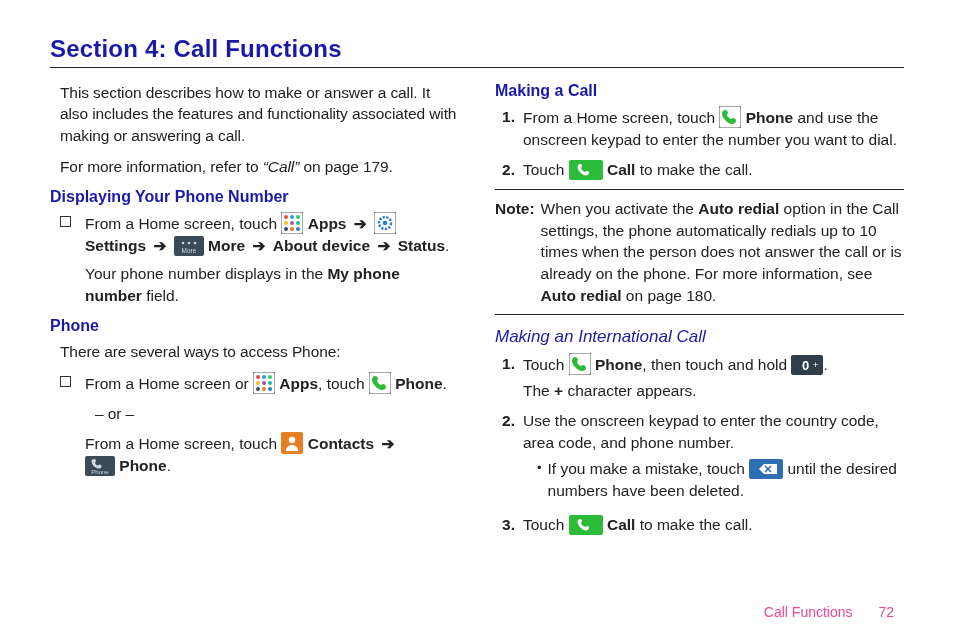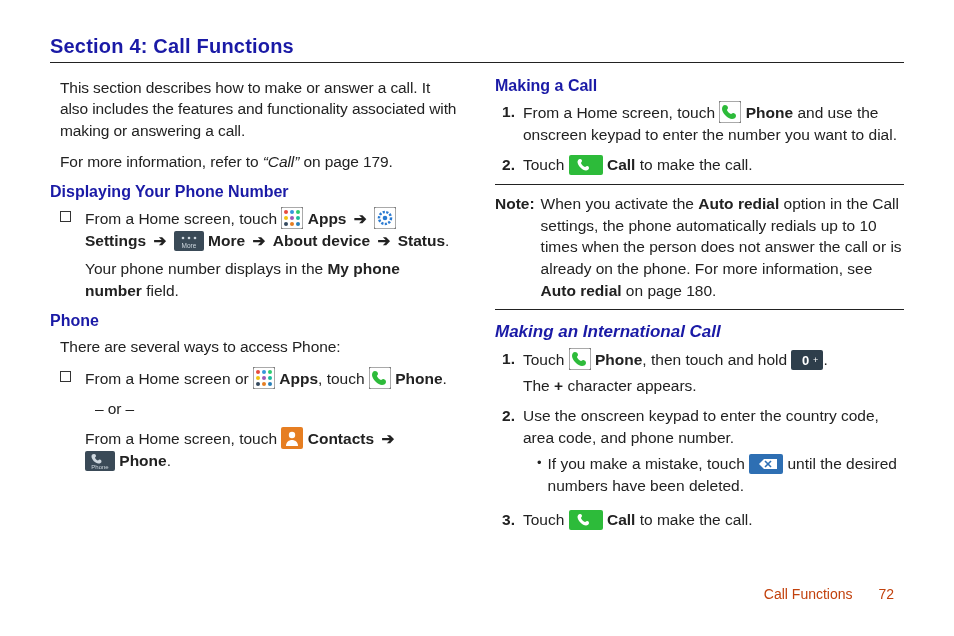--- a/index.html
+++ b/index.html
@@ -15,21 +15,21 @@
   }
   .page {
     box-sizing: border-box;
     padding: 35px 50px 20px 50px;
     width: 954px;
   }
   h1.section-title {
     font-family: Arial, Helvetica, sans-serif;
     font-weight: 900;
     color: #1a1aa6; 
-    font-size: 20px;
+    font-size: 24px;
     margin: 0 0 4px 0;
     letter-spacing: 0.2px;
   }
   .title-rule {
     border: none;
     border-top: 1.8px solid #222;
     margin: 0 0 14px 0;
   }
   .cols {
     display: flex;
@@ -40,21 +40,21 @@
   .intro { margin-left: 10px; }
   h2 {
     font-family: Arial, Helvetica, sans-serif;
     font-weight: 900;
     color: #1a1aa6;
     font-size: 16px;
     margin: 10px 0 6px 0;
   }
   h3.sub {
     font-family: Arial, Helvetica, sans-serif;
-    font-weight: 700;
+    font-weight: 400;
     font-style: italic;
     color: #1a1aa6;
     font-size: 17px;
     margin: 12px 0 6px 0;
   }
   .bullet {
     display: flex;
     gap: 14px;
     margin: 2px 0 6px 10px;
   }
@@ -93,23 +93,23 @@
     border-top: 1.4px solid #222;
     border-bottom: 1.4px solid #222;
     padding: 8px 0 8px 0;
     margin: 0 0 10px 0;
   }
   .note-flex { display: flex; gap: 6px; line-height: 1.4; }
   .note-flex .lead { font-weight: bold; white-space: nowrap; }
   .footer {
     position: absolute;
     right: 60px;
-    top: 586px;
+    top: 604px;
     font-size: 14px;
-    color: #c2410c;
+    color: #ec4899;
   }
   .footer .pg { margin-left: 22px; }
   .sub-bullet {
     display: flex;
     gap: 6px;
     margin: 4px 0 4px 14px;
     line-height: 1.4;
   }
   .sub-bullet .dot { font-size: 13px; padding-top: 1px; }
   

